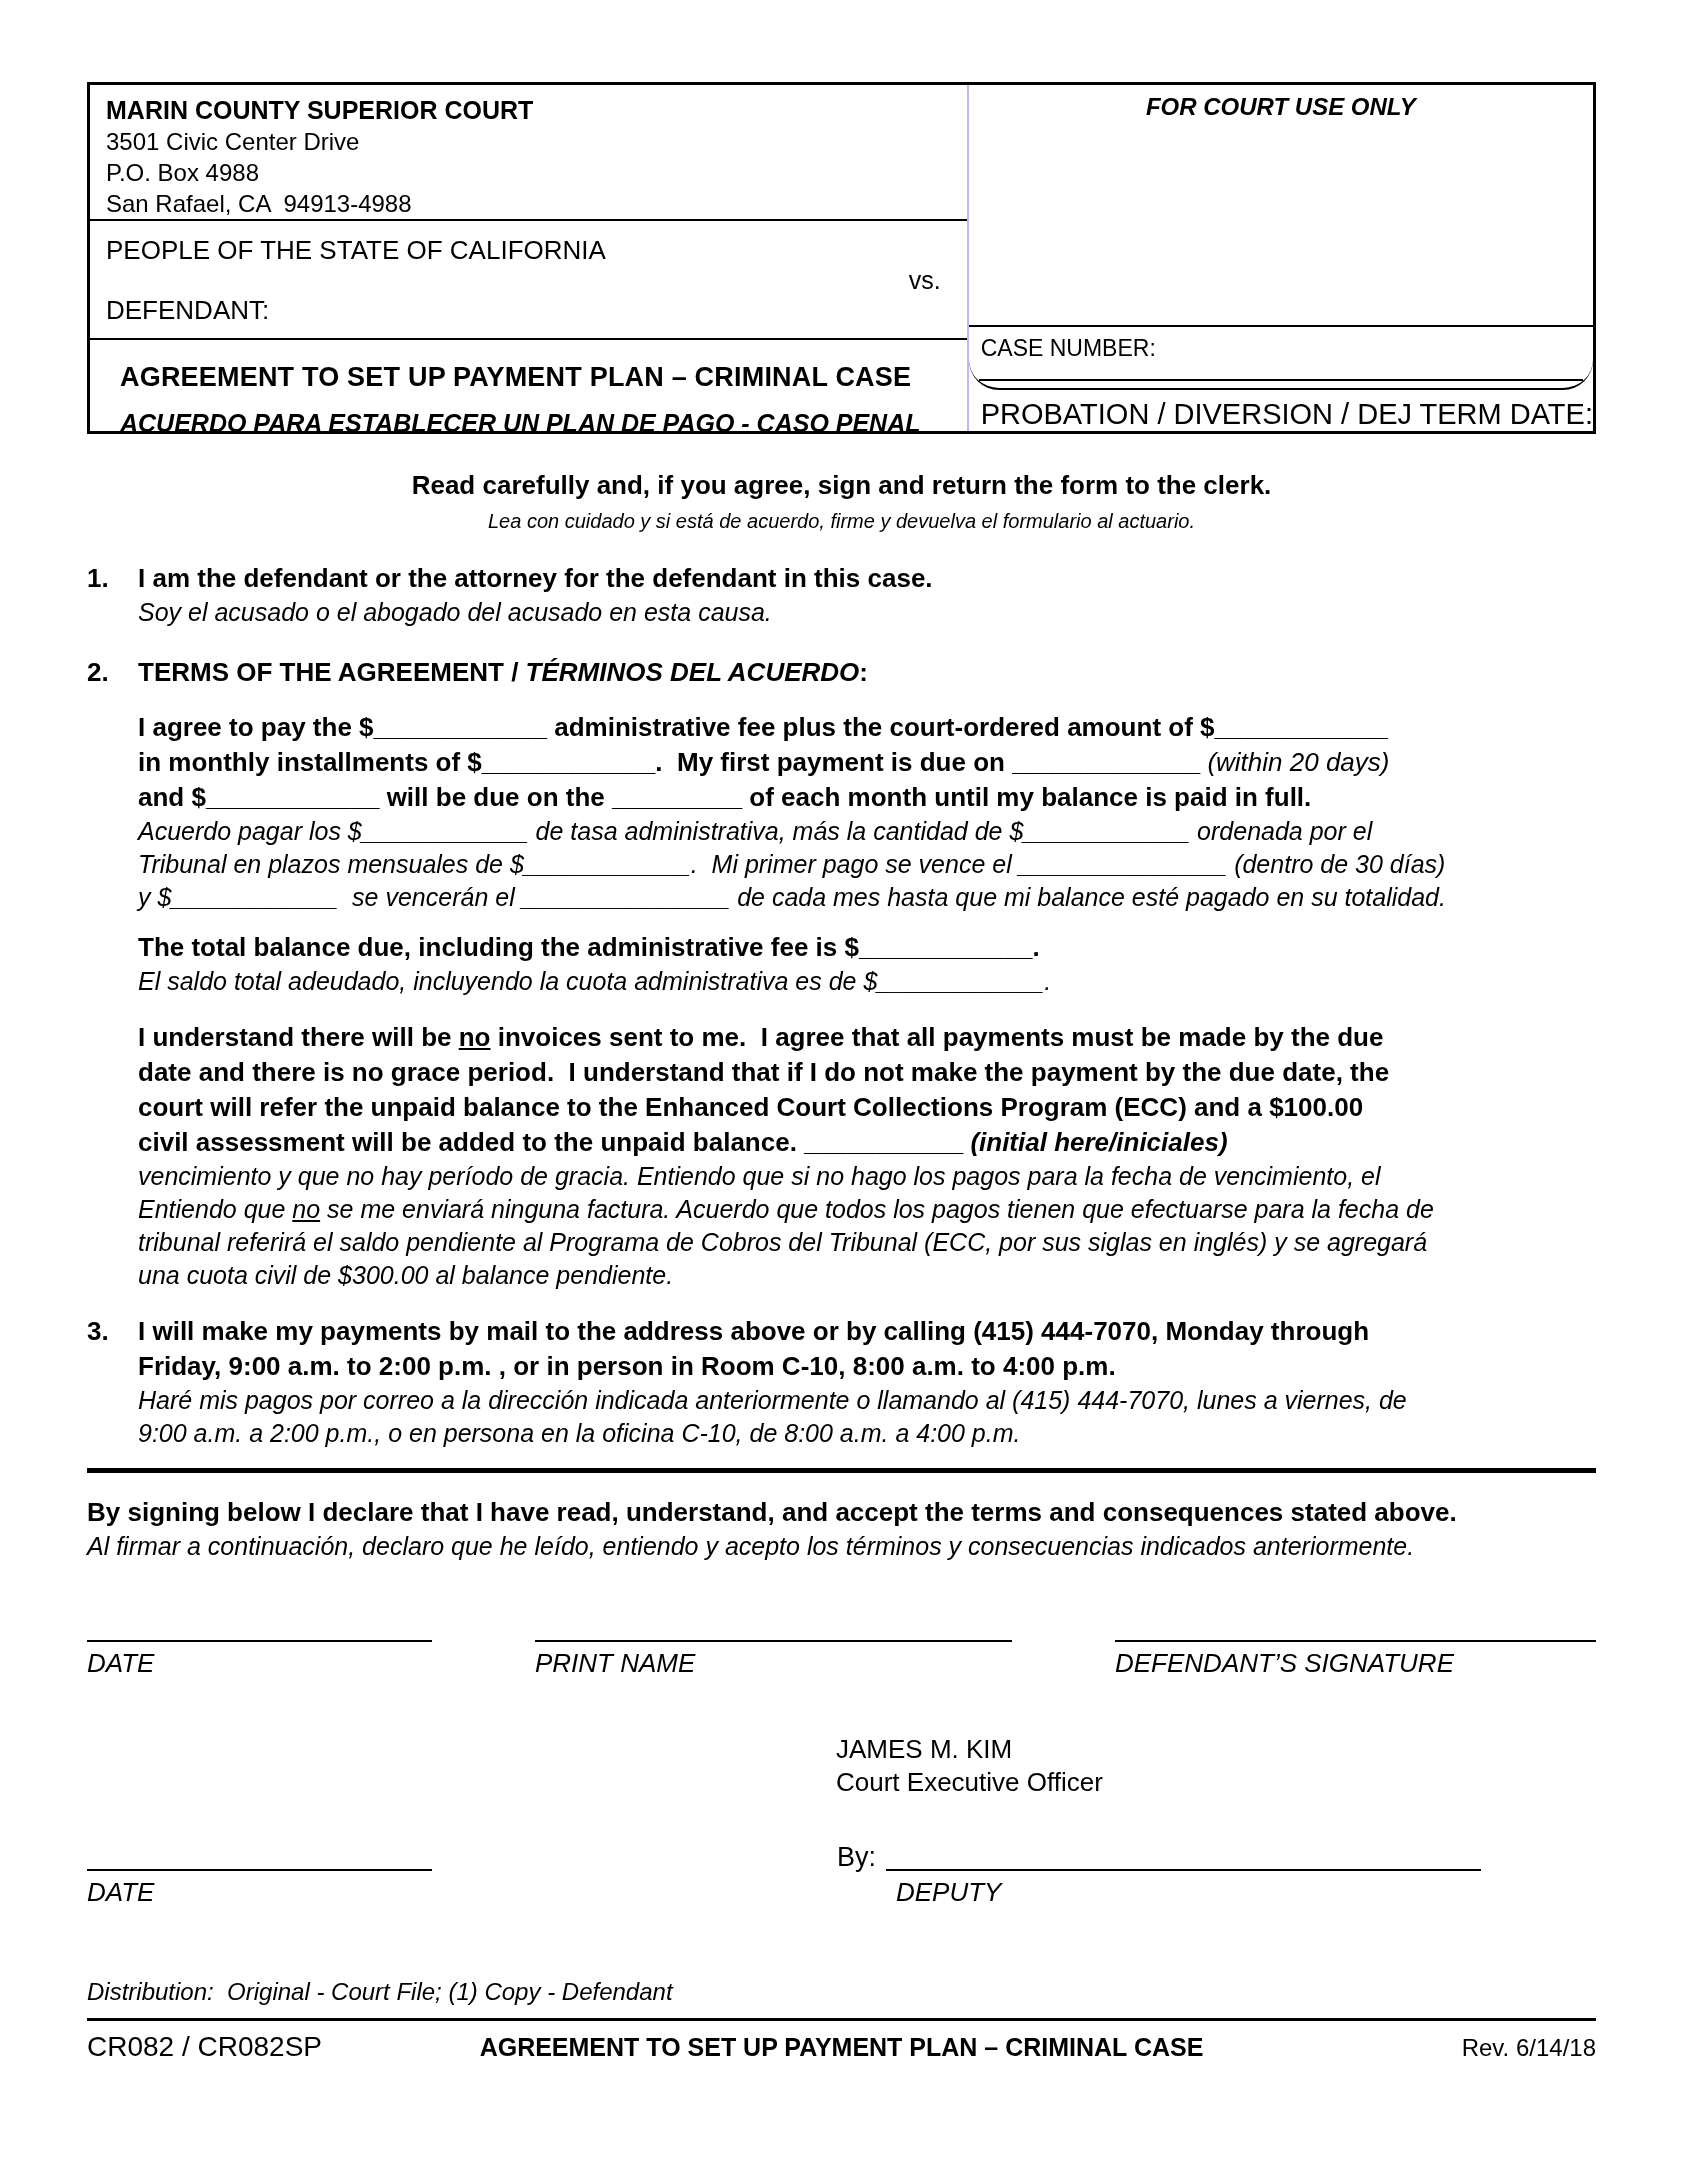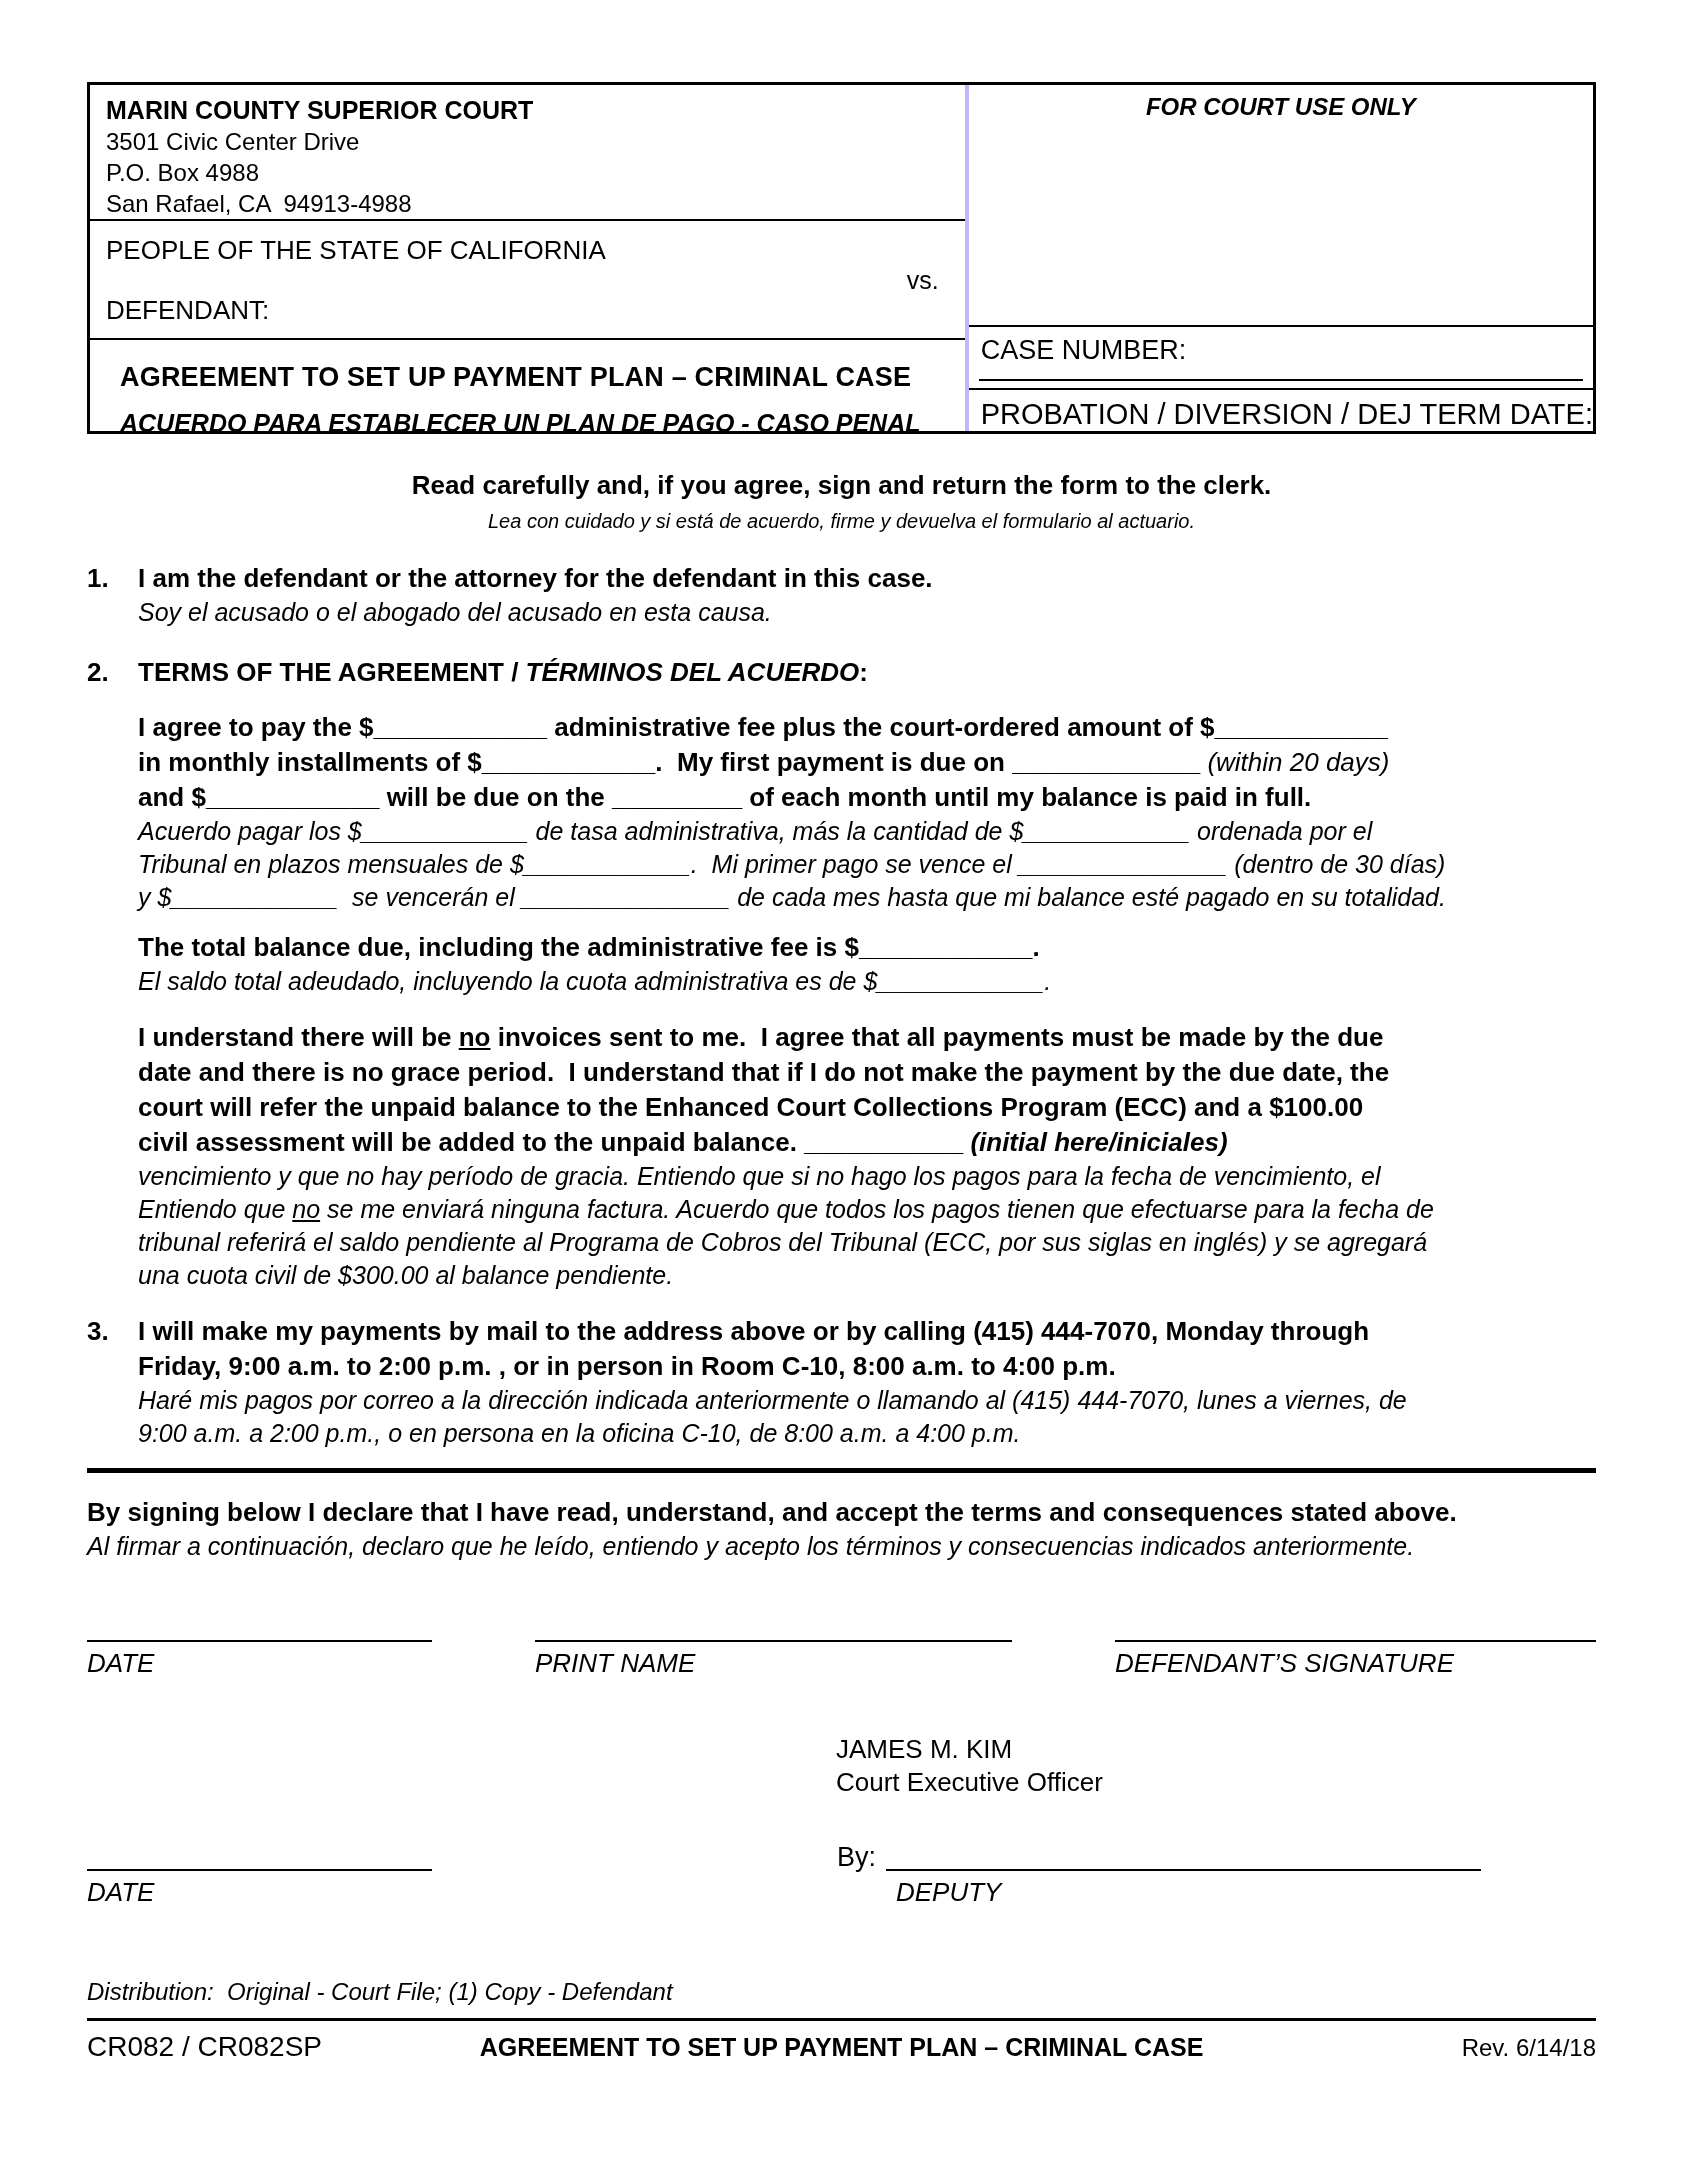--- a/index.html
+++ b/index.html
@@ -12,30 +12,30 @@
   }
   .b { font-weight: 700; }
   .i { font-style: italic; }
   .n { font-weight: 400; }
   .u { text-decoration: underline; }
   .line { white-space: pre; }
 
   
   .hbox { display: flex; border: 3px solid #000; height: 352px; }
   .hb-l { width: 887px; display: flex; flex-direction: column; }
-  .hb-r { flex: 1; border-left: 4px solid #c4b5fd; display: flex; flex-direction: column; }
+  .hb-r { flex: 1; border-left: 2px solid #c4b5fd; display: flex; flex-direction: column; }
   .hb-court { height: 141px; border-bottom: 2px solid #000; padding: 10px 10px 0 16px; font-size: 24px; line-height: 31px; }
   .cn { font-size: 25px; font-weight: 700; }
   .hb-parties { height: 139px; border-bottom: 2px solid #000; padding: 14px 10px 12px 16px; font-size: 26px; display: flex; flex-direction: column; justify-content: space-between; }
   .vs { align-self: flex-end; padding-right: 16px; font-size: 25px; }
   .hb-title { flex: 1; padding: 22px 10px 0 30px; }
   .t1 { font-size: 27px; font-weight: 700; letter-spacing: 0.2px; }
   .t2 { font-size: 25px; font-weight: 700; font-style: italic; margin-top: 16px; }
   .hb-use { height: 279px; border-bottom: 2px solid #000; text-align: center; padding-top: 8px; font-size: 24px; }
-  .hb-case { height: 71px; border-bottom: 2px solid #000; position: relative; font-size: 27px; padding: 8px 0 0 12px; }
+  .hb-case { height: 71px; border-bottom: 2px solid #000; position: relative; font-size: 23px; padding: 8px 0 0 12px; border-radius: 30px; }
   .case-line { position: absolute; left: 10px; right: 10px; bottom: 7px; border-bottom: 2px solid #000; }
   .hb-prob { flex: 1; font-size: 29px; padding: 8px 0 0 12px; }
 
   
   .instr { margin-top: 34px; text-align: center; }
   .instr-en { font-size: 26px; font-weight: 700; line-height: 34px; white-space: pre; }
   .instr-es { font-size: 20px; font-style: italic; line-height: 32px; margin-top: 3px; white-space: pre; }
 
   .item { display: flex; }
   .inum { width: 51px; flex: none; font-size: 26px; font-weight: 700; line-height: 35px; }

